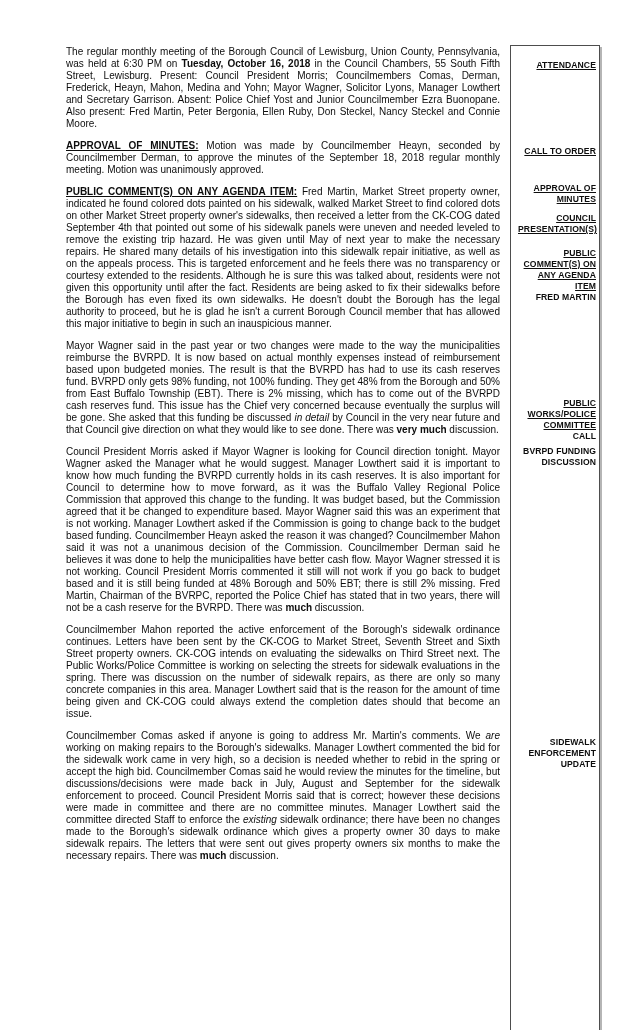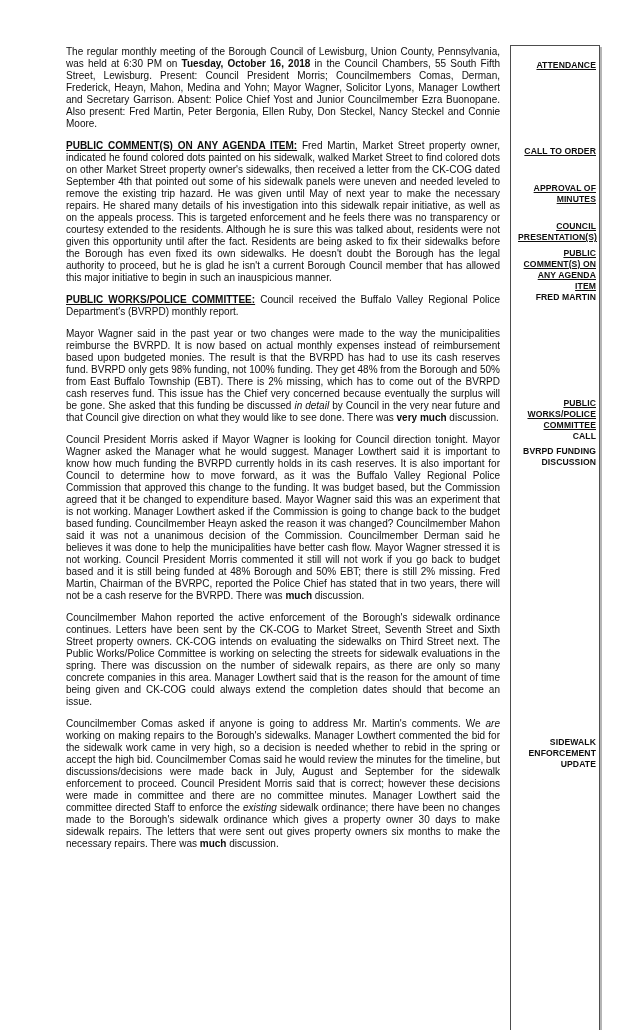--- a/index.html
+++ b/index.html
@@ -56,39 +56,39 @@
   }
   .note .note-line { white-space: nowrap; }
   .note .note-line.u { text-decoration: underline; }
 </style>
 </head>
 <body>
 
 <div class="page">
   <div class="main-col" id="minutes-paragraphs">
       <p class="para"><span>The regular monthly meeting of the Borough Council of Lewisburg, Union County, Pennsylvania, was held at 6:30 PM on </span><span class="b">Tuesday, October 16, 2018</span><span> in the Council Chambers, 55 South Fifth Street, Lewisburg. Present: Council President Morris; Councilmembers Comas, Derman, Frederick, Heayn, Mahon, Medina and Yohn; Mayor Wagner, Solicitor Lyons, Manager Lowthert and Secretary Garrison. Absent: Police Chief Yost and Junior Councilmember Ezra Buonopane. Also present: Fred Martin, Peter Bergonia, Ellen Ruby, Don Steckel, Nancy Steckel and Connie Moore.</span></p>
+      <p class="para"><span class="b u">APPROVAL OF MINUTES:</span><span> Motion was made by Councilmember Heayn, seconded by Councilmember Derman, to approve the minutes of the September 18, 2018 regular monthly meeting. Motion was unanimously approved.</span></p>
       <p class="para"><span class="b u">PUBLIC COMMENT(S) ON ANY AGENDA ITEM:</span><span> Fred Martin, Market Street property owner, indicated he found colored dots painted on his sidewalk, walked Market Street to find colored dots on other Market Street property owner's sidewalks, then received a letter from the CK-COG dated September 4th that pointed out some of his sidewalk panels were uneven and needed leveled to remove the existing trip hazard. He was given until May of next year to make the necessary repairs. He shared many details of his investigation into this sidewalk repair initiative, as well as on the appeals process. This is targeted enforcement and he feels there was no transparency or courtesy extended to the residents. Although he is sure this was talked about, residents were not given this opportunity until after the fact. Residents are being asked to fix their sidewalks before the Borough has even fixed its own sidewalks. He doesn't doubt the Borough has the legal authority to proceed, but he is glad he isn't a current Borough Council member that has allowed this major initiative to begin in such an inauspicious manner.</span></p>
-      <p class="para"><span class="b u">PUBLIC WORKS/POLICE COMMITTEE:</span><span> Council received the Buffalo Valley Regional Police Department's (BVRPD) monthly report.</span></p>
       <p class="para"><span>Mayor Wagner said in the past year or two changes were made to the way the municipalities reimburse the BVRPD. It is now based on actual monthly expenses instead of reimbursement based upon budgeted monies. The result is that the BVRPD has had to use its cash reserves fund. BVRPD only gets 98% funding, not 100% funding. They get 48% from the Borough and 50% from East Buffalo Township (EBT). There is 2% missing, which has to come out of the BVRPD cash reserves fund. This issue has the Chief very concerned because eventually the surplus will be gone. She asked that this funding be discussed </span><span class="i">in detail</span><span> by Council in the very near future and that Council give direction on what they would like to see done.  There was </span><span class="b">very much</span><span> discussion.</span></p>
       <p class="para"><span>Council President Morris asked if Mayor Wagner is looking for Council direction tonight. Mayor Wagner asked the Manager what he would suggest. Manager Lowthert said it is important to know how much funding the BVRPD currently holds in its cash reserves. It is also important for Council to determine how to move forward, as it was the Buffalo Valley Regional Police Commission that approved this change to the funding. It was budget based, but the Commission agreed that it be changed to expenditure based. Mayor Wagner said this was an experiment that is not working. Manager Lowthert asked if the Commission is going to change back to the budget based funding. Councilmember Heayn asked the reason it was changed? Councilmember Mahon said it was not a unanimous decision of the Commission. Councilmember Derman said he believes it was done to help the municipalities have better cash flow. Mayor Wagner stressed it is not working. Council President Morris commented it still will not work if you go back to budget based and it is still being funded at 48% Borough and 50% EBT; there is still 2% missing. Fred Martin, Chairman of the BVRPC, reported the Police Chief has stated that in two years, there will not be a cash reserve for the BVRPD. There was </span><span class="b">much</span><span> discussion.</span></p>
       <p class="para"><span>Councilmember Mahon reported the active enforcement of the Borough's sidewalk ordinance continues. Letters have been sent by the CK-COG to Market Street, Seventh Street and Sixth Street property owners. CK-COG intends on evaluating the sidewalks on Third Street next. The Public Works/Police Committee is working on selecting the streets for sidewalk evaluations in the spring. There was discussion on the number of sidewalk repairs, as there are only so many concrete companies in this area. Manager Lowthert said that is the reason for the amount of time being given and CK-COG could always extend the completion dates should that become an issue.</span></p>
       <p class="para"><span>Councilmember Comas asked if anyone is going to address Mr. Martin's comments. We </span><span class="i">are</span><span> working on making repairs to the Borough's sidewalks. Manager Lowthert commented the bid for the sidewalk work came in very high, so a decision is needed whether to rebid in the spring or accept the high bid. Councilmember Comas said he would review the minutes for the timeline, but discussions/decisions were made back in July, August and September for the sidewalk enforcement to proceed. Council President Morris said that is correct; however these decisions were made in committee and there are no committee minutes. Manager Lowthert said the committee directed Staff to enforce the </span><span class="i">existing</span><span> sidewalk ordinance; there have been no changes made to the Borough's sidewalk ordinance which gives a property owner 30 days to make sidewalk repairs. The letters that were sent out gives property owners six months to make the necessary repairs. There was </span><span class="b">much</span><span> discussion.</span></p>
     </div>
   <div class="sidebar-box" id="sidebar-notes">
       <div class="note" style="top: 14px;">
         <div class="note-line u">ATTENDANCE</div>
       </div>
       <div class="note" style="top: 100px;">
         <div class="note-line u">CALL TO ORDER</div>
       </div>
       <div class="note" style="top: 137px;">
         <div class="note-line u">APPROVAL OF</div>
         <div class="note-line u">MINUTES</div>
       </div>
-      <div class="note" style="top: 175px;">
+      <div class="note" style="top: 167px;">
         <div class="note-line u">COUNCIL</div>
         <div class="note-line u">PRESENTATION(S)</div>
       </div>
       <div class="note" style="top: 202px;">
         <div class="note-line u">PUBLIC</div>
         <div class="note-line u">COMMENT(S) ON</div>
         <div class="note-line u">ANY AGENDA</div>
         <div class="note-line u">ITEM</div>
         <div class="note-line">FRED MARTIN</div>
       </div>

